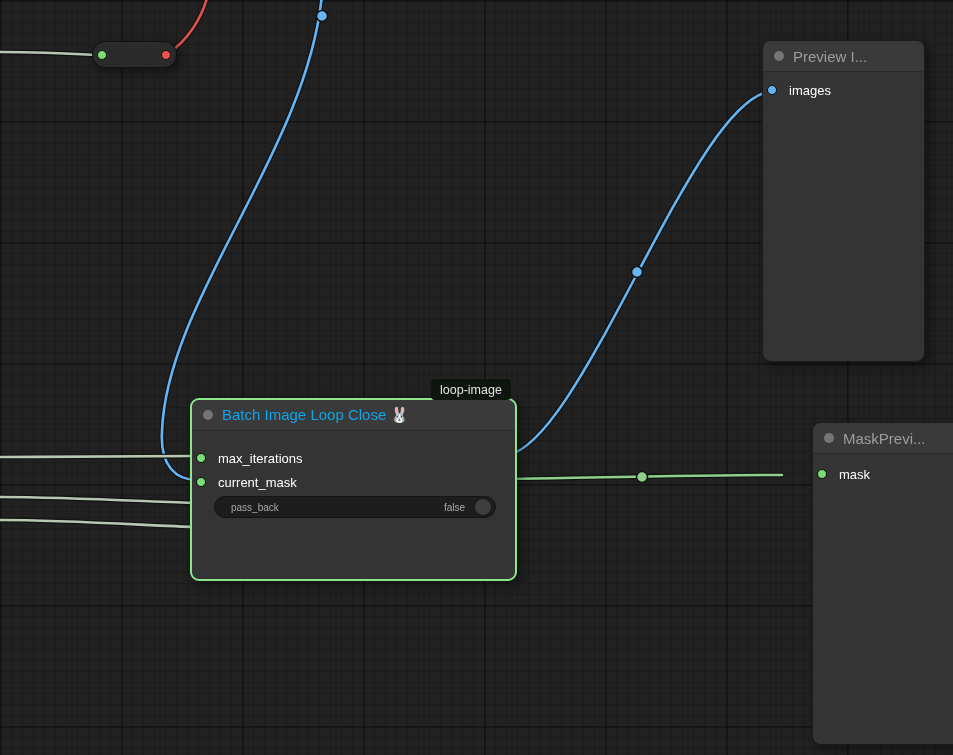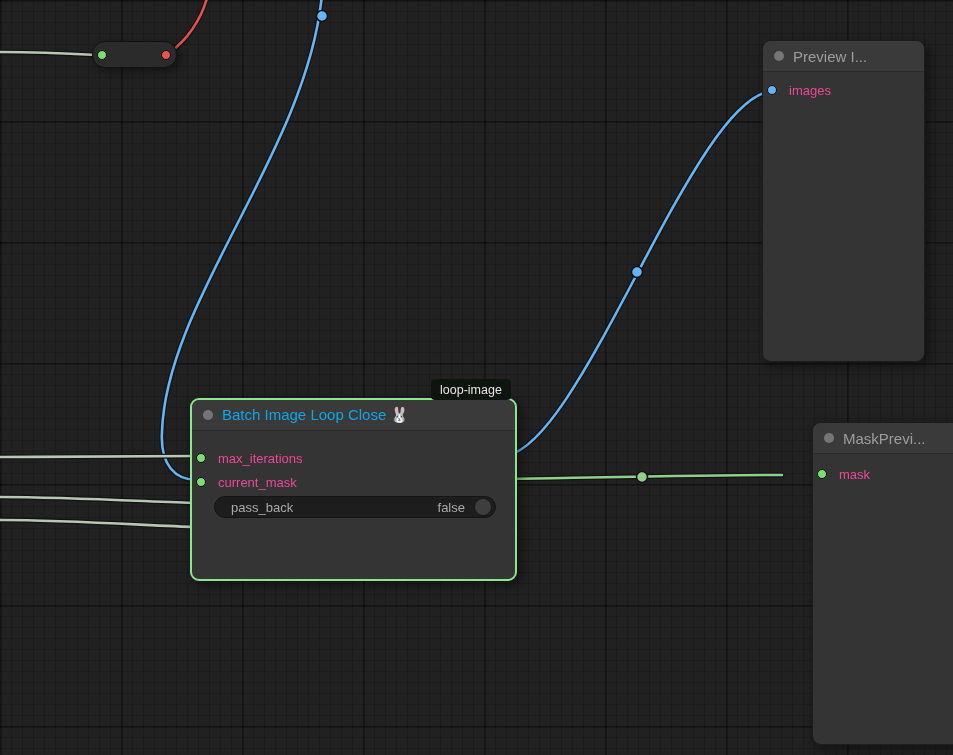--- a/index.html
+++ b/index.html
@@ -31,39 +31,39 @@
     height:31px;display:flex;align-items:center;gap:9px;
     padding:0 11px;color:#9d9d9d;font-size:15px;
     background:#3a3a3a;border-bottom:1px solid #2a2a2a;
     border-radius:8px 8px 0 0;white-space:nowrap;overflow:hidden;
   }
   .node.selected .titlebar{color:#0ea5e9;}
   .tdot{flex:0 0 auto;width:10px;height:10px;border-radius:50%;background:#757575;}
   .body{position:relative;}
   .row{
     position:relative;height:24px;display:flex;align-items:center;
-    justify-content:space-between;color:#ec4899;font-size:13px;
+    justify-content:space-between;color:#ffffff;font-size:13px;
     padding:0 26px;white-space:nowrap;
   }
   .slotdot{
     position:absolute;top:50%;transform:translateY(-50%);
     width:10px;height:10px;border-radius:50%;border:1px solid #101010;
   }
   .slotdot.in{left:4px;}
   .slotdot.out{right:10px;}
   .c-green{background:#7bdd72;}
   .c-blue{background:#64b5f6;}
   .c-red{background:#e8534e;}
   .lbl-out{margin-left:auto;}
 
   .widget{
     position:relative;height:22px;margin:2px 19px 0 22px;
     background:#1d1d1d;border:1px solid #141414;border-radius:11px;
     display:flex;align-items:center;justify-content:space-between;
-    color:#a9a9a9;font-size:13px;padding:0 30px 0 16px;white-space:nowrap;
+    color:#a9a9a9;font-size:10px;padding:0 30px 0 16px;white-space:nowrap;
   }
   .widget .knob{
     position:absolute;right:3px;top:1px;width:18px;height:18px;border-radius:50%;
     background:#3e3e3e;border:1px solid #171717;
   }
 
   .pillnode{
     position:absolute;z-index:2;left:92px;top:41px;width:85px;height:27px;
     background:#2b2b2b;border:1px solid #121212;border-radius:13px;
     box-shadow:3px 3px 8px rgba(0,0,0,0.45);

